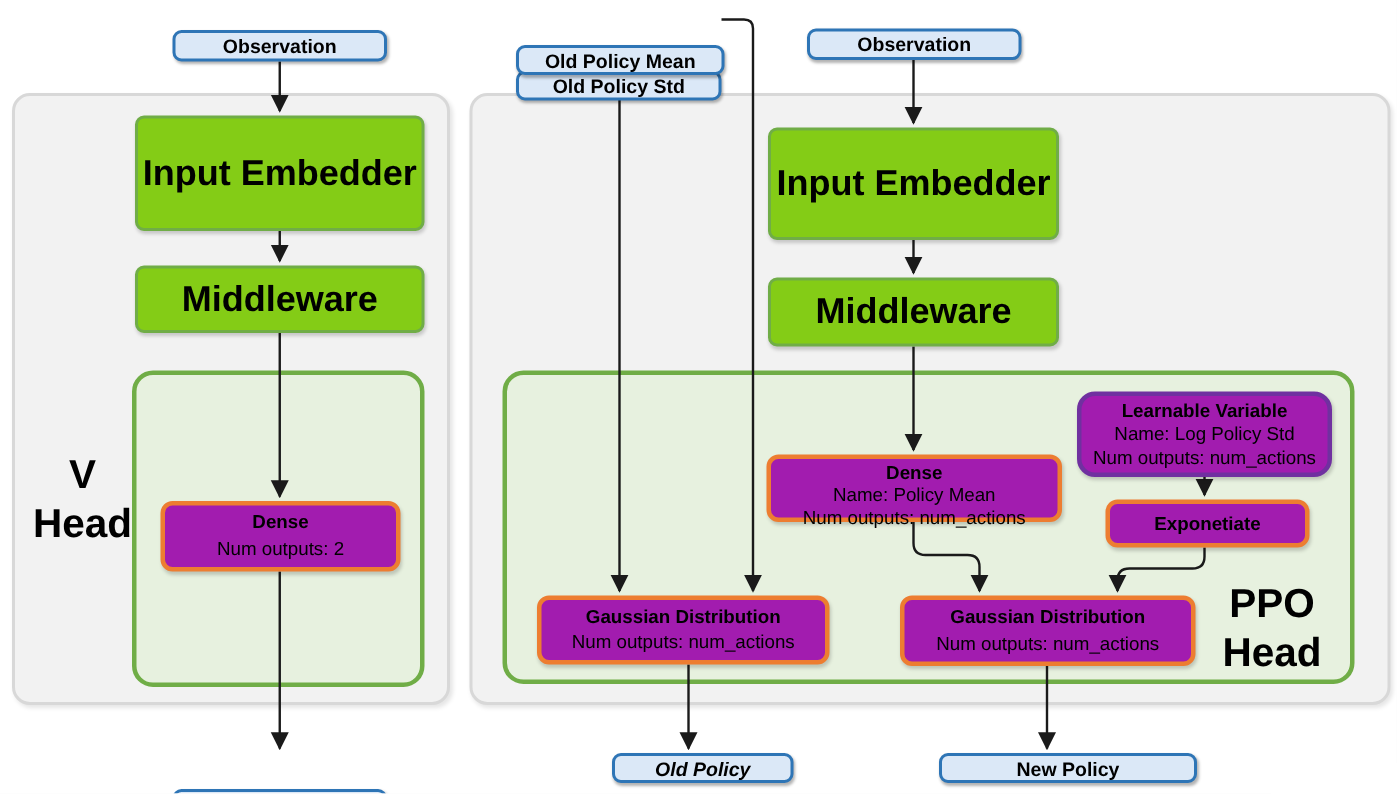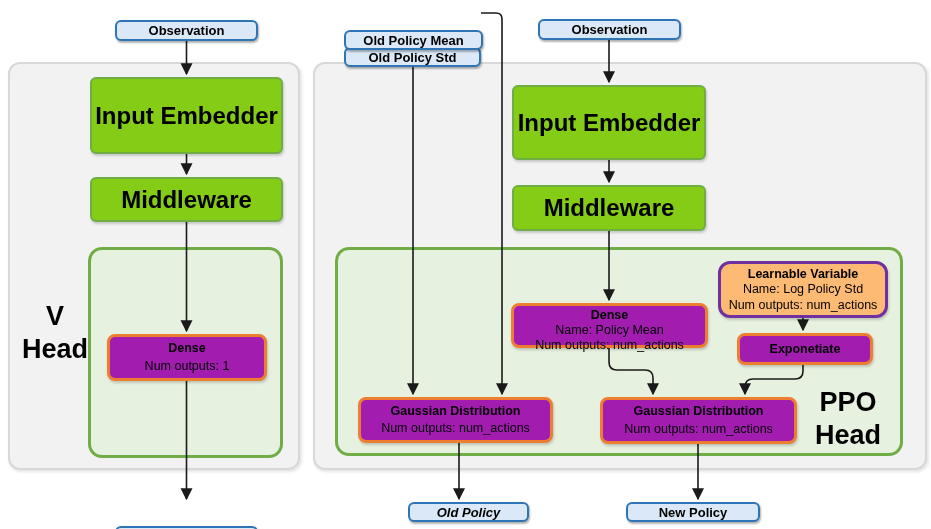--- a/index.html
+++ b/index.html
@@ -29,21 +29,21 @@
     background:#84cc16; border:2.5px solid #70ad47; border-radius:6px;
     font-weight:bold; font-size:24px;
     box-shadow:1px 2px 2.5px rgba(0,0,0,0.18);
   }
   .obox {
     background:#a21caf; border:3px solid #ed7d31; border-radius:8px;
     font-size:12.5px; line-height:15px; justify-content:space-evenly; padding:2px 4px;
     box-shadow:1px 2px 2.5px rgba(0,0,0,0.18);
   }
   .pbox {
-    background:#fdba74; border:3.5px solid #7030a0; border-radius:12px;
+    background:#a21caf; border:3.5px solid #7030a0; border-radius:12px;
     font-size:12.5px; line-height:15px; justify-content:space-evenly; padding:2px 4px;
     box-shadow:1px 2px 2.5px rgba(0,0,0,0.18);
   }
   .obox .t, .pbox .t { font-weight:bold; }
   .biglabel {
     position:absolute; font-weight:bold; font-size:27px; line-height:33px;
     text-align:center;
   }
   svg.wires { position:absolute; left:0; top:0; }
   .wire { stroke:#1a1a1a; stroke-width:1.6; fill:none; }
@@ -84,21 +84,21 @@
     <span>Observation</span>
   </div>
   <div class="node gbox" style="left:90px; top:77px; width:193px; height:77px;">
     <span>Input Embedder</span>
   </div>
   <div class="node gbox" style="left:90px; top:177px; width:193px; height:45px;">
     <span>Middleware</span>
   </div>
   <div class="node obox" style="left:107px; top:334px; width:160px; height:47px;">
     <div class="t">Dense</div>
-    <div>Num outputs: 1</div>
+    <div>Num outputs: 2</div>
   </div>
   <div class="biglabel" style="left:10px; top:300px; width:90px;">
     <div>V</div>
     <div>Head</div>
   </div>
   <div class="node pill" style="left:115px; top:502px; width:143px; height:21px;margin-top:24px;">
     <span>State Value</span>
   </div>
 
   <div class="node pill" style="left:344px; top:3px; width:137px; height:20px;margin-top:44px;">
@@ -137,17 +137,17 @@
     <div class="t">Gaussian Distribution</div>
     <div>Num outputs: num_actions</div>
   </div>
   <div class="biglabel" style="left:798px; top:386px; width:100px;">
     <div>PPO</div>
     <div>Head</div>
   </div>
   <div class="node pill" style="left:408px; top:502px; width:121px; height:20px;font-style:italic;">
     <span>Old Policy</span>
   </div>
-  <div class="node pill" style="left:626px; top:502px; width:134px; height:20px;">
+  <div class="node pill" style="left:626px; top:502px; width:172px; height:20px;">
     <span>New Policy</span>
   </div>
 
 </div>
 
 </body></html>

